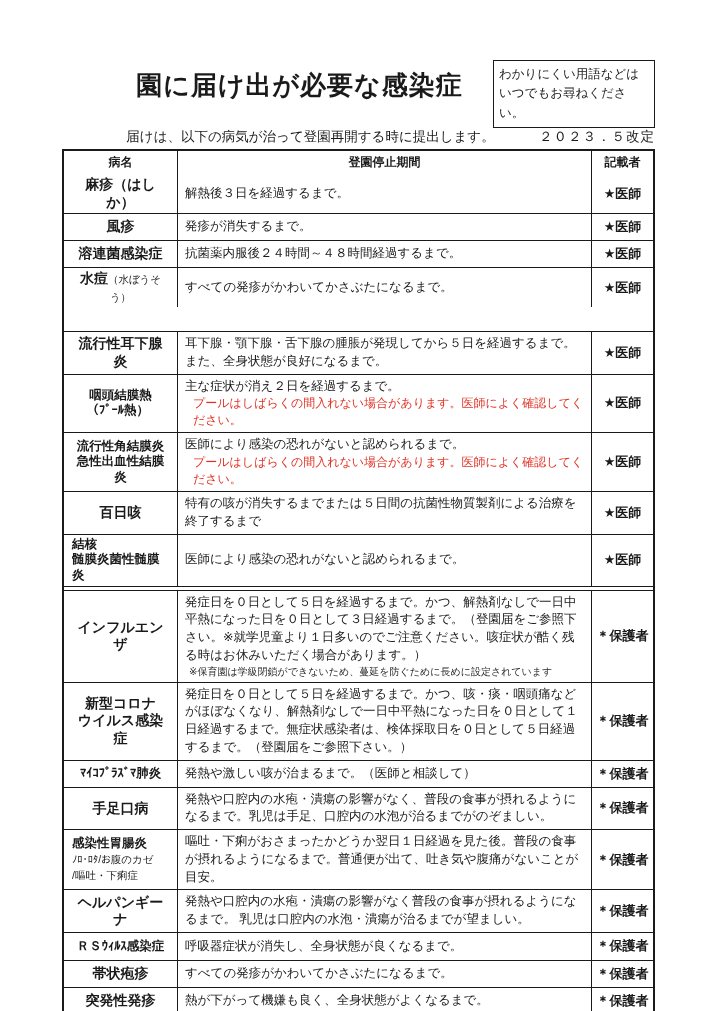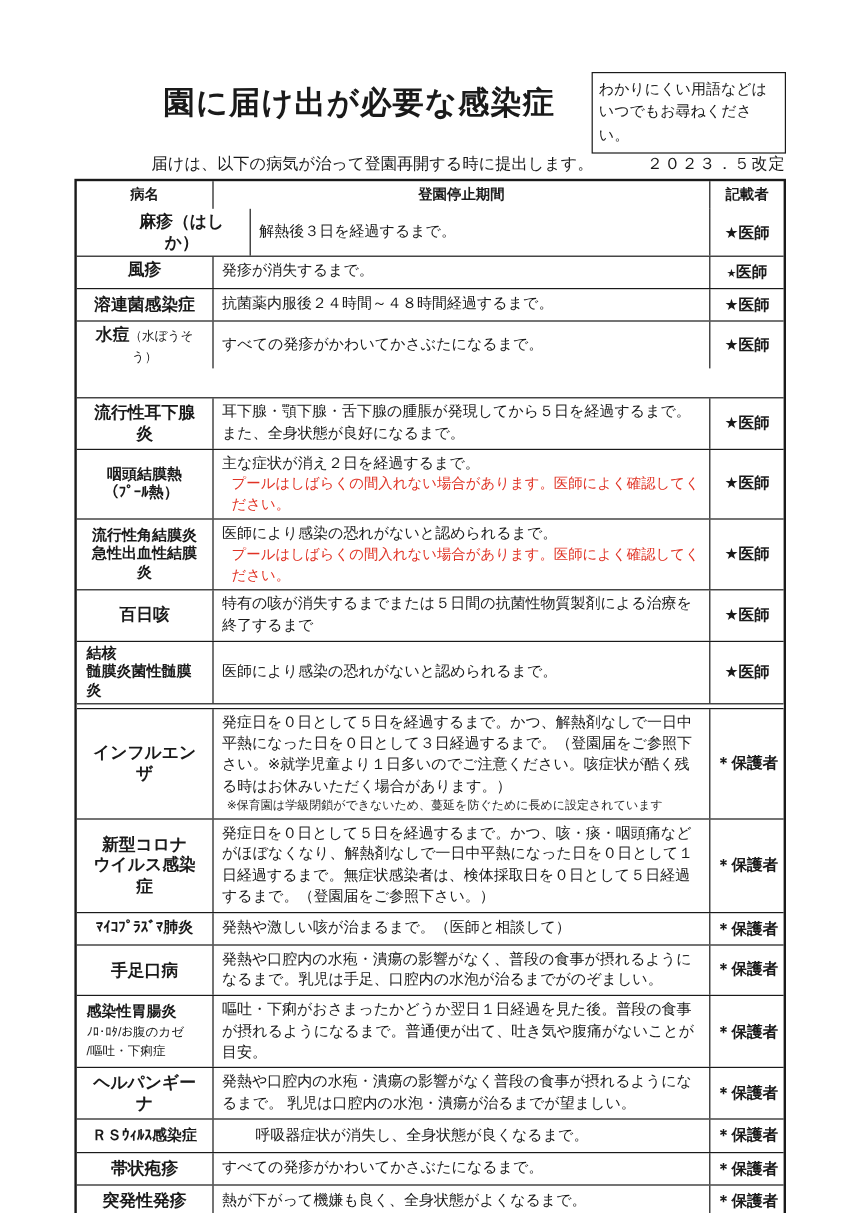--- a/index.html
+++ b/index.html
@@ -64,30 +64,30 @@
     <div class="revision">２０２３．５改定</div>
   </div>
 
   <div class="tbl">
     <div class="trow thead">
       <div class="c-name">病名</div>
       <div class="c-per">登園停止期間</div>
       <div class="c-wr">記載者</div>
     </div>
     <div id="tbody">
-        <div class="trow" style="min-height: 25px; margin-left: 31px;">
+        <div class="trow" style="min-height: 25px;">
           <div class="c-name">
             <div><span>麻疹（はしか）</span></div>
           </div>
           <div class="c-per">
             <div class="period-line"><span>解熱後３日を経過するまで。</span></div>
           </div>
           <div class="c-wr">★医師</div>
         </div>
-        <div class="trow" style="min-height: 26px; font-family: Liberation Mono, monospace;">
+        <div class="trow" style="min-height: 26px;">
           <div class="c-name">
             <div><span>風疹</span></div>
           </div>
           <div class="c-per">
             <div class="period-line"><span>発疹が消失するまで。</span></div>
           </div>
           <div class="c-wr">★医師</div>
         </div>
         <div class="trow" style="min-height: 26px;">
           <div class="c-name">
@@ -210,21 +210,21 @@
         </div>
         <div class="trow" style="min-height: 36px;">
           <div class="c-name">
             <div><span>ヘルパンギーナ</span></div>
           </div>
           <div class="c-per">
             <div class="period-line"><span>発熱や口腔内の水疱・潰瘍の影響がなく普段の食事が摂れるようになるまで。 乳児は口腔内の水泡・潰瘍が治るまでが望ましい。</span></div>
           </div>
           <div class="c-wr">＊保護者</div>
         </div>
-        <div class="trow" style="min-height: 27px; gap: 28px;">
+        <div class="trow" style="min-height: 27px;">
           <div class="c-name nm-md">
             <div><span>ＲＳｳｨﾙｽ感染症</span></div>
           </div>
           <div class="c-per">
             <div class="period-line"><span>呼吸器症状が消失し、全身状態が良くなるまで。</span></div>
           </div>
           <div class="c-wr">＊保護者</div>
         </div>
         <div class="trow" style="min-height: 26px;">
           <div class="c-name">

